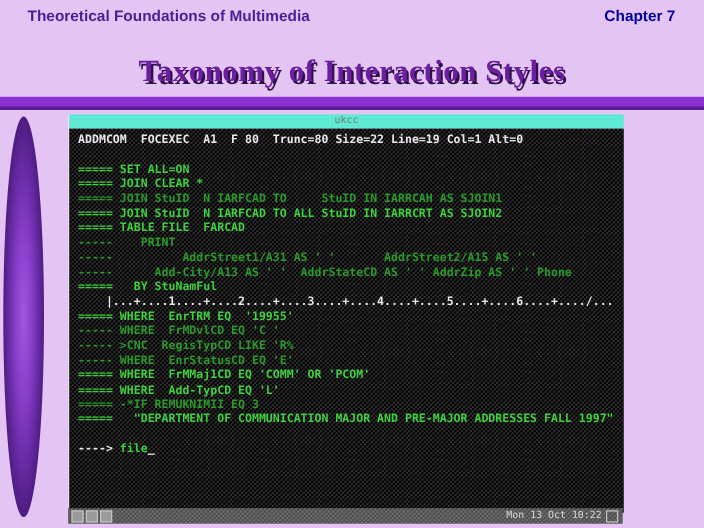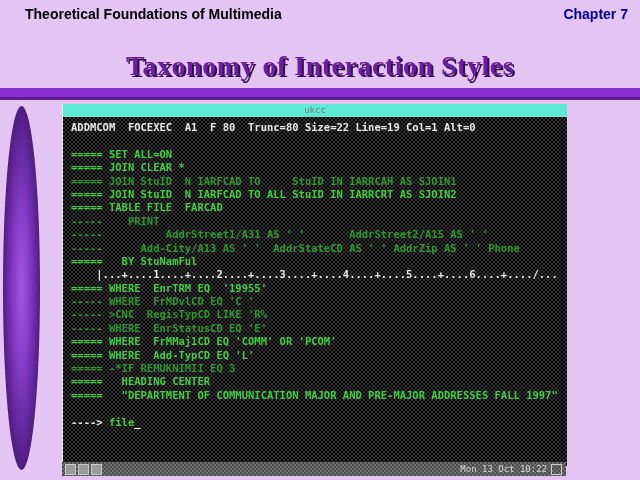--- a/index.html
+++ b/index.html
@@ -4,24 +4,24 @@
 <style>
   html,body{margin:0;padding:0;}
   body{
     width:640px;height:480px;position:relative;overflow:hidden;
     background:#e3c4f2;
     font-family:"Liberation Sans", sans-serif;
   }
   
   .hdr-left{
     position:absolute;left:25px;top:6px;
-    font-size:14px;font-weight:bold;color:#000000;
+    font-size:14px;font-weight:bold;color:#4c1d95;
   }
   .hdr-right{
-    position:absolute;right:12px;top:6px;
+    position:absolute;right:26px;top:6px;
     font-size:14px;font-weight:bold;color:#000099;margin-left:40px;
   }
   .slide-title{
     position:absolute;left:0;top:50px;width:100%;
     text-align:center;
     font-family:"Liberation Serif","DejaVu Serif",serif;
     font-weight:bold;font-size:28px;color:#6b1fa0;
     text-shadow:2px 2px 0 #2d1045;
     letter-spacing:0.5px;
   }
@@ -125,21 +125,20 @@
         <div class="tline dim">-----      Add-City/A13 AS ' '  AddrStateCD AS ' ' AddrZip AS ' ' Phone</div>
         <div class="tline green">=====   BY StuNamFul</div>
         <div class="tline white">    |...+....1....+....2....+....3....+....4....+....5....+....6....+..../...</div>
         <div class="tline green">===== WHERE  EnrTRM EQ  '19955'</div>
         <div class="tline dim">----- WHERE  FrMDvlCD EQ 'C '</div>
         <div class="tline dim">----- &gt;CNC  RegisTypCD LIKE 'R%</div>
         <div class="tline dim">----- WHERE  EnrStatusCD EQ 'E'</div>
         <div class="tline green">===== WHERE  FrMMaj1CD EQ 'COMM' OR 'PCOM'</div>
         <div class="tline green">===== WHERE  Add-TypCD EQ 'L'</div>
         <div class="tline dim">===== -*IF REMUKNIMII EQ 3</div>
-        <div class="tline green">=====   HEADING CENTER</div>
         <div class="tline green">=====   "DEPARTMENT OF COMMUNICATION MAJOR AND PRE-MAJOR ADDRESSES FALL 1997"</div>
         <div class="tline green"> </div>
       </div>
     <div class="prompt-row"><span class="prompt-arrow">----&gt;</span><span class="prompt-cmd"> file</span><span class="prompt-cursor">_</span></div>
   </div>
 </div>
 
 <div class="taskbar">
   <div class="tb-icons">
     <span class="tb-icon"></span>

